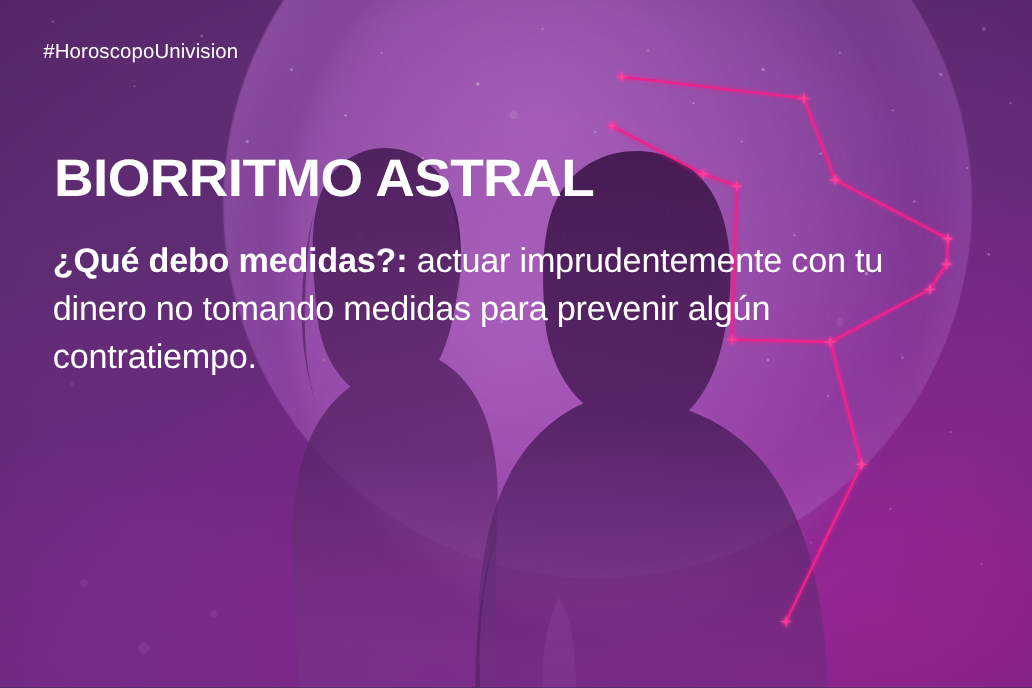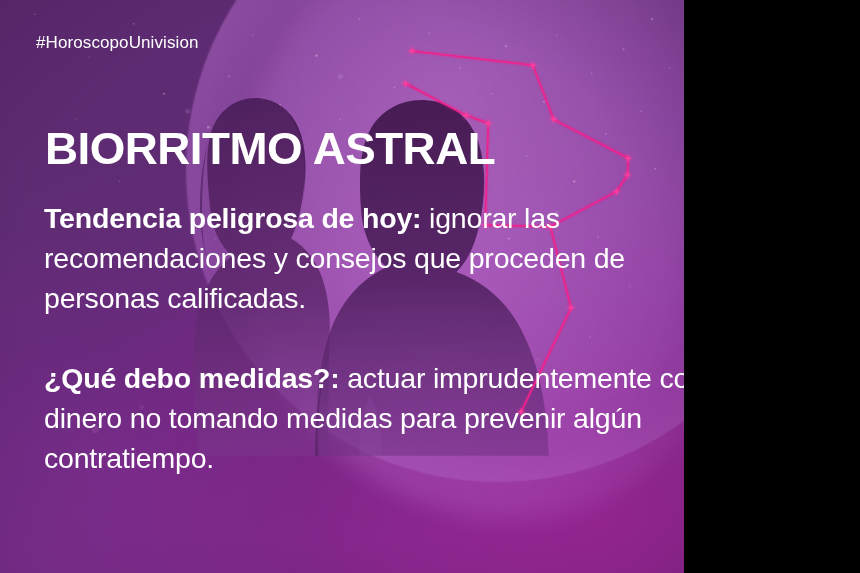--- a/index.html
+++ b/index.html
@@ -2,21 +2,21 @@
 <html><head>
 <meta charset="utf-8">
 <style>
   html, body {
     margin: 0;
     padding: 0;
     background: #000;
   }
   #card {
     position: relative;
-    width: 684px;
+    width: 860px;
     height: 573px;
     overflow: hidden;
     font-family: "Liberation Sans", sans-serif;
     background: #8b5cf6;
   }
 
   
   .layer { position: absolute; inset: 0; }
 
   #bg-base {
@@ -389,21 +389,18 @@
   <div class="layer" id="vignette"></div>
 
   <div id="content">
 
     <div id="hashtag">#HoroscopoUnivision</div>
 
     <h1 id="title">BIORRITMO ASTRAL</h1>
 
     <div id="body-block">
       <p class="para">
-        <b class="lead">Tendencia peligrosa de hoy:</b><span> ignorar las recomendaciones y consejos que proceden de personas calificadas.</span>
-      </p>
-      <p class="para">
         <b class="lead">¿Qué debo medidas?:</b><span> actuar imprudentemente con tu dinero no tomando medidas para prevenir algún contratiempo.</span>
       </p>
     </div>
 
   </div>
 </div>
 
 </body></html>

